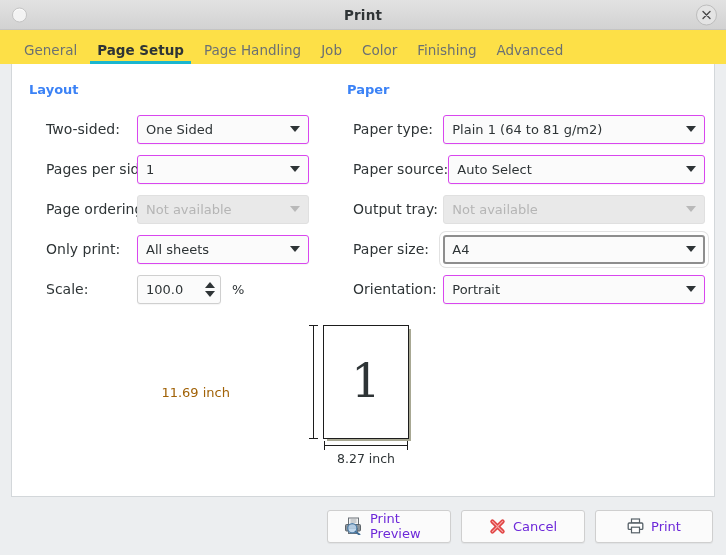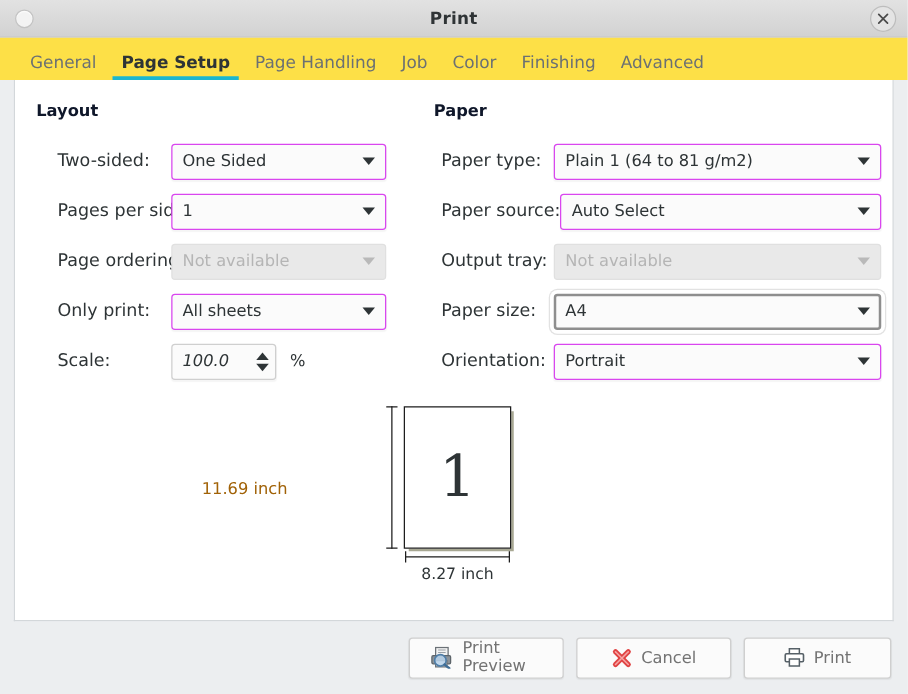--- a/index.html
+++ b/index.html
@@ -120,21 +120,21 @@
   }
   .col {
     box-sizing: border-box;
   }
   .col-left  { width: 325px; padding-left: 17px; }
   .col-right { width: 368px; padding-left: 10px; }
 
   .section-title {
     font-size: 13px;
     font-weight: bold;
-    color: #0f172a;
+    color: #3b82f6;
     margin: 0 0 12px 0;
   }
 
   .field {
     display: flex;
     align-items: center;
     height: 40px;
   }
   .field-label {
     font-size: 14px;
@@ -205,21 +205,20 @@
     border-radius: 3px;
     display: flex;
     align-items: center;
     box-shadow: 0 1px 1px rgba(0,0,0,0.045);
   }
   .spin-value {
     flex: 1 1 auto;
     font-size: 13px;
     color: #2e3436;
     padding-left: 8px;
-    font-style: italic;
   }
   .spin-btns {
     width: 20px;
     height: 100%;
     display: flex;
     flex-direction: column;
     align-items: center;
     justify-content: center;
     gap: 3px;
   }
@@ -349,21 +348,21 @@
     min-width: 94px;
     padding: 0 16px;
     background: #fbfbfb;
     border: 1px solid #cfcfcf;
     border-radius: 3px;
     display: flex;
     align-items: center;
     justify-content: center;
     gap: 7px;
     font-size: 13px;
-    color: #737373;
+    color: #6d28d9;
     cursor: pointer;
     box-shadow: 0 1px 1px rgba(0,0,0,0.05);
   }
   .btn-preview { width: 124px; }
   .btn-cancel  { width: 124px; }
   .btn-print   { width: 118px; }
   .btn-icon { display: flex; align-items: center; }
   .btn-icon svg { display: block; }
 </style>
 </head>

